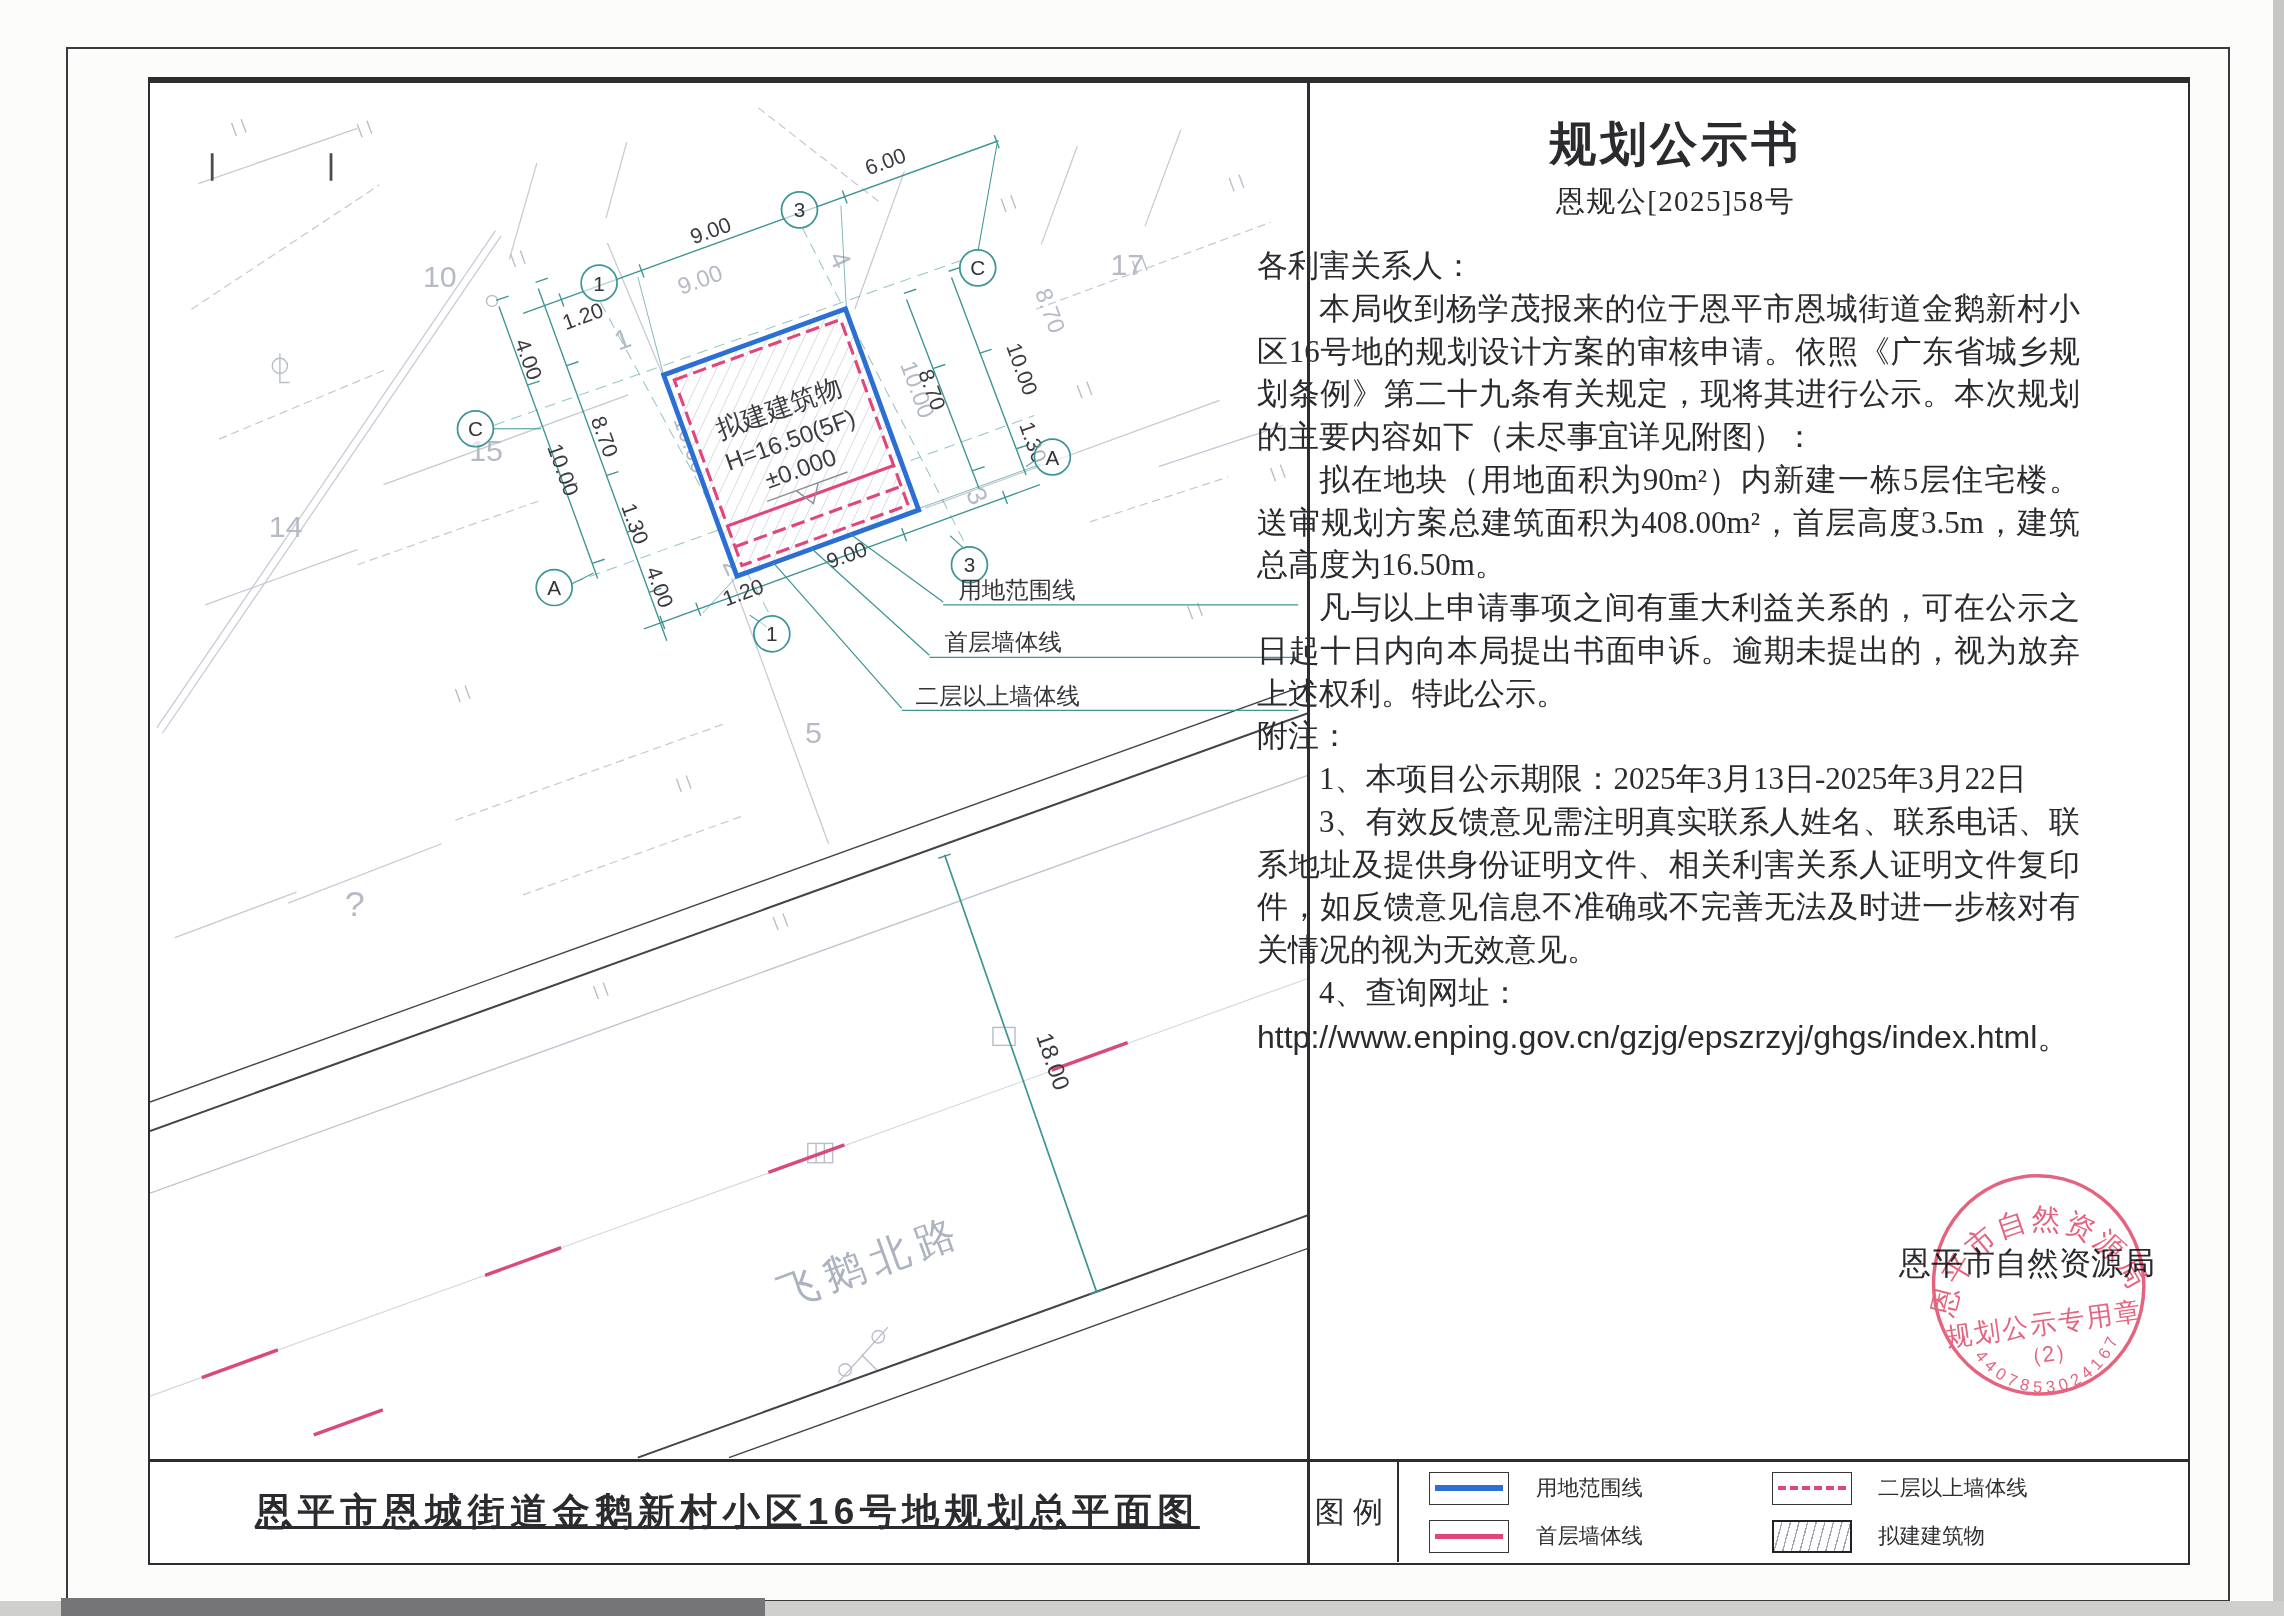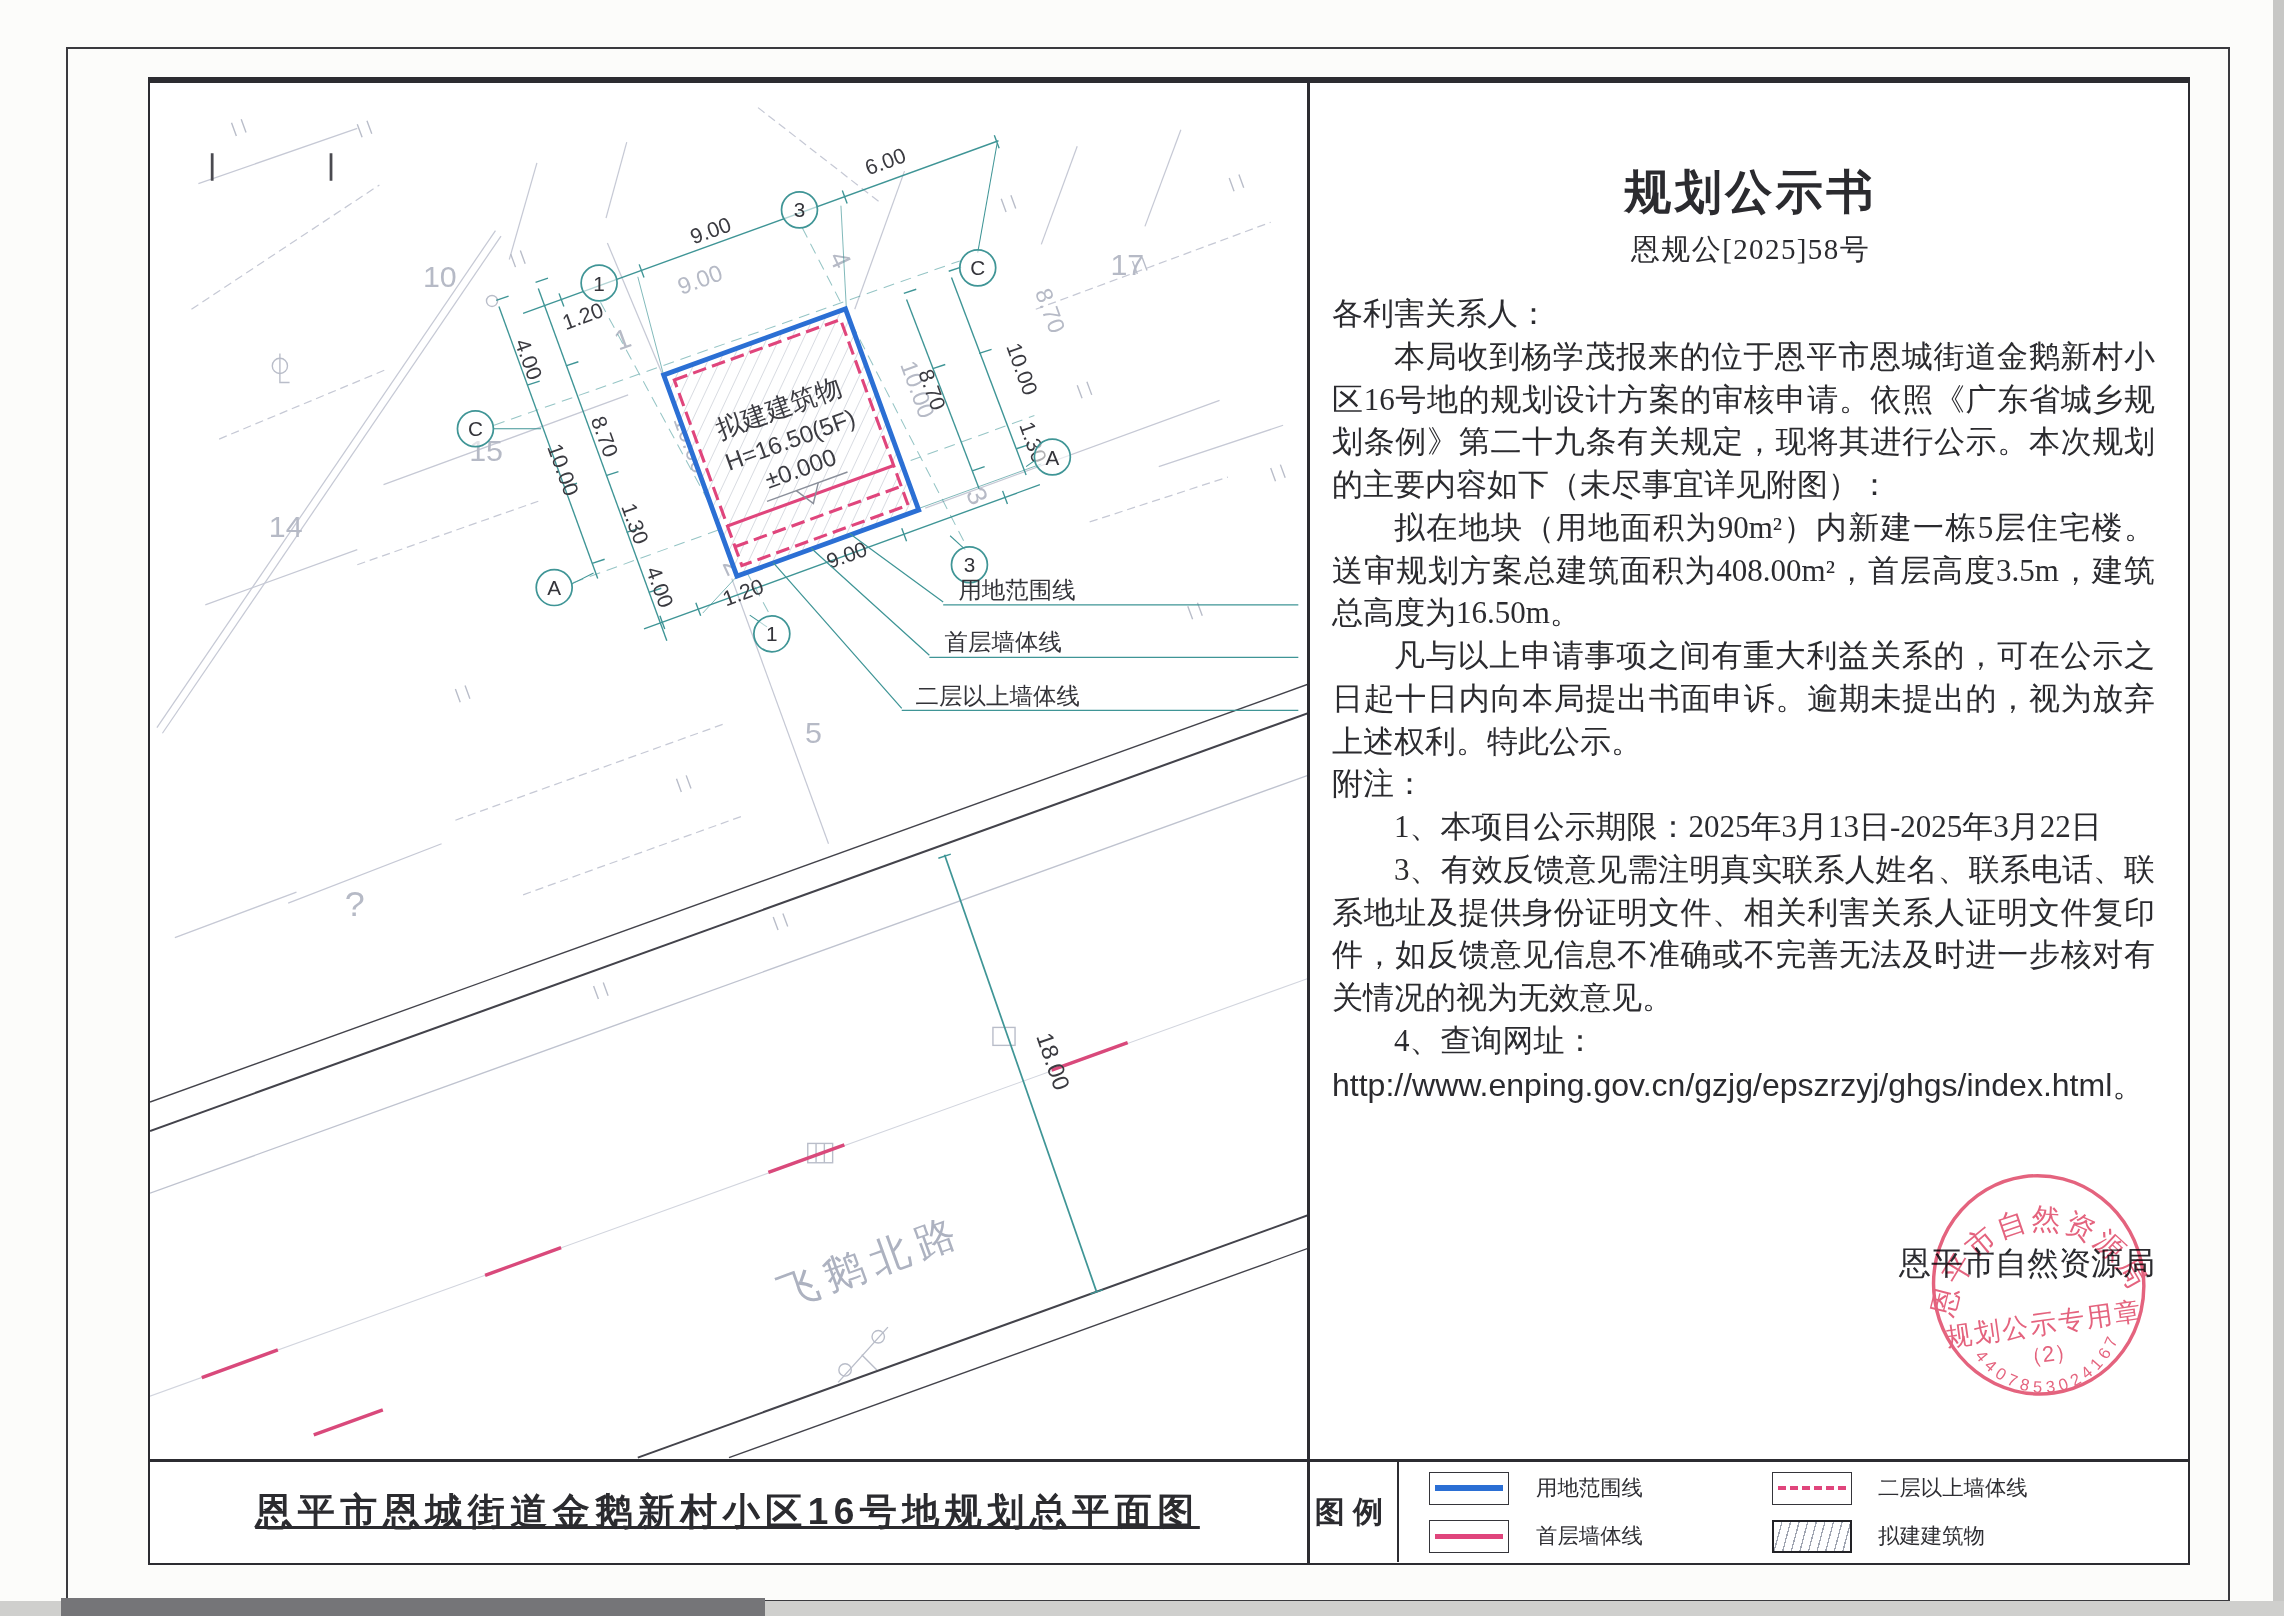--- a/index.html
+++ b/index.html
@@ -10,37 +10,37 @@
   .scan-bottom{position:absolute;left:0;bottom:0;width:100%;height:15px;background:#cfcfcd;}
   .scan-bottom-dark{position:absolute;left:61px;bottom:0;width:704px;height:18px;background:#757578;}
   
   .outer-frame{position:absolute;left:66px;top:47px;width:2160px;height:1551px;border:2.1px solid #3a3a3e;}
   .inner-frame{position:absolute;left:148px;top:77px;width:2042px;height:1488px;border:2.8px solid #2c2c31;border-top-width:6.2px;box-sizing:border-box;background:#ffffff;}
   .divider-v{position:absolute;left:1307px;top:77px;width:2.8px;height:1488px;background:#2c2c31;}
   .divider-h{position:absolute;left:148px;top:1459px;width:2042px;height:2.8px;background:#2c2c31;}
   .legend-divider{position:absolute;left:1397px;top:1462px;width:2.1px;height:100px;background:#2c2c31;}
 
   
-  .notice{position:absolute;left:1310px;top:77px;width:881px;height:1046px;box-sizing:border-box;
-          font-family:"Liberation Serif","DejaVu Serif",serif;margin-top:48px;}
+  .notice{position:absolute;left:1235px;top:77px;width:881px;height:1046px;box-sizing:border-box;
+          font-family:"Liberation Serif","DejaVu Serif",serif;}
   .notice-title{font-size:47px;font-weight:600;letter-spacing:3.5px;text-align:center;margin:36px 0 5.5px 0;}
   .doc-no{font-size:29px;text-align:center;margin:0 0 23.5px 0;letter-spacing:1.4px;font-family:Liberation Serif, serif;}
   .notice-body{font-size:31px;line-height:1.38;text-align:justify;padding:0 36px 0 22px;}
   .notice-body p{margin:0;}
   .indent{text-indent:2em;}
   .url-line{word-break:break-all;font-family:Liberation Sans, sans-serif;font-size:32px;}
   .sign-block{position:absolute;left:1713px;top:1240px;width:456px;text-align:right;padding-right:14px;
               font-size:32px;line-height:1.45;font-family:"Liberation Serif","DejaVu Serif",serif;box-sizing:border-box;}
   .stamp-svg{position:absolute;left:1921px;top:1166px;width:235px;height:235px;mix-blend-mode:multiply;opacity:.92;transform:rotate(-8deg);}
 
   
   .plan-title-cell{position:absolute;left:148px;top:1462px;width:1159px;height:100px;display:flex;align-items:center;justify-content:center;text-decoration:underline;}
   .plan-title{font-size:37px;font-weight:600;letter-spacing:5.5px;}
   .legend-label-cell{position:absolute;left:1310px;top:1462px;width:86px;height:100px;display:flex;align-items:center;justify-content:center;
-                     font-size:30px;letter-spacing:8.3px;font-weight:700;}
+                     font-size:30px;letter-spacing:8.3px;font-weight:400;}
   .legend-area{position:absolute;left:1399px;top:1462px;width:792px;height:100px;}
   .sw{position:absolute;width:80px;height:33px;background:#fff;border:1.4px solid #35353a;box-sizing:border-box;
       display:flex;align-items:center;justify-content:center;}
   .sw-line-blue{width:68px;height:6.2px;background:#2b6fd4;}
   .sw-line-pink{width:68px;height:4.8px;background:#e0457c;}
   .sw-dash{width:68px;height:0;border-top:4.8px dashed #e0457c;}
   .sw.hatch{border-width:2.1px;border-color:#222226;background:repeating-linear-gradient(105deg,#ffffff 0 7px,#a0a5b1 7px 8.3px);}
   .legend-item-label{position:absolute;font-size:21.4px;line-height:33px;white-space:nowrap;color:#2e2e33;}
 
   

